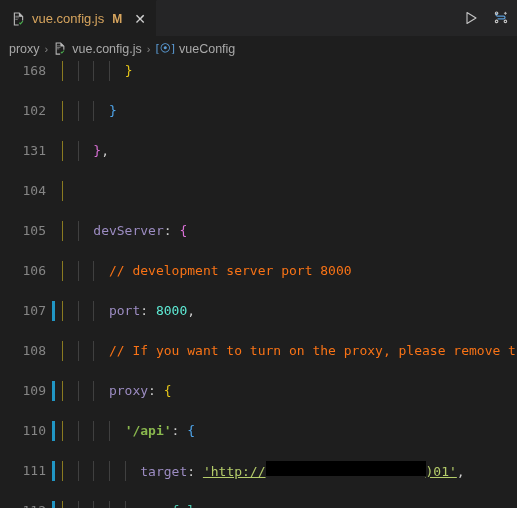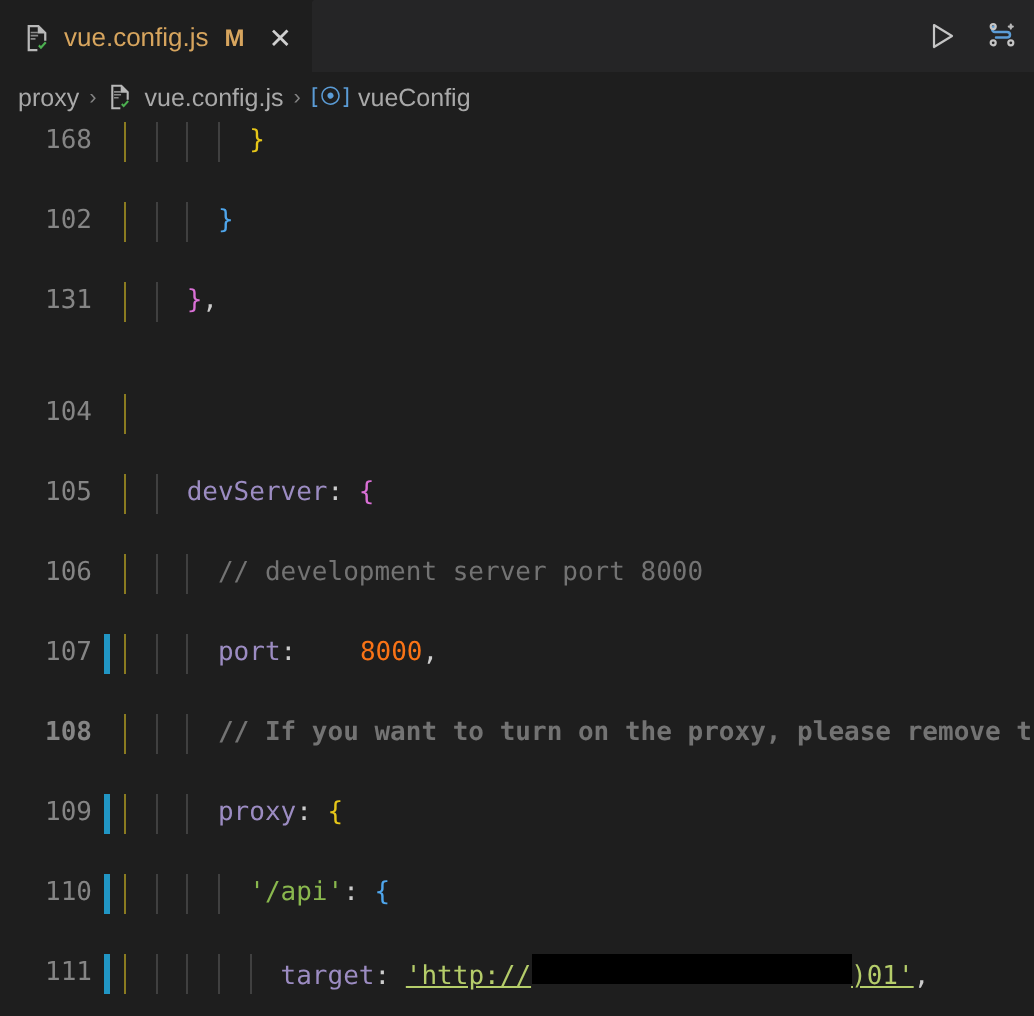--- a/index.html
+++ b/index.html
@@ -147,24 +147,24 @@
     top: 0;
     width: 1px;
     height: 20px;
     background: #404040;
   }
   .g.active { background: #8a7b20; }
 
   
   .t-prop    { color: #9c8cc2; }
   .t-punc    { color: #cccccc; }
-  .t-comment { color: #737373; text-align: right; }
-  .t-num     { color: #f97316; margin-left: 24px; }
+  .t-comment { color: #f97316; text-align: right; }
+  .t-num     { color: #5eead4; }
   .t-str     { color: #b5cd6a; text-align: center; }
-  .t-strg    { color: #8ab84e; }
+  .t-strg    { color: #8ab84e; font-weight: bold; }
   .t-b1      { color: #da70d6; }
   .t-b2      { color: #e6c619; }
   .t-b3      { color: #4fa6ec; }
   .t-undef   { color: #4ec9b0; }
 
   .link-str { text-decoration: underline; text-decoration-color: #b5cd6a; }
   .redacted {
     display: inline-block;
     background: #000000;
     color: transparent;
@@ -227,22 +227,22 @@
   <span class="crumb">
     <span class="sym-icon">[⦿]</span>
     <span>vueConfig</span>
   </span>
 </div>
 
 <div id="editor">
     <div class="row" style="top: 0px;"><span class="lineno">168</span><span class="guides"><i class="g active" style="left: 62px;"></i><i class="g" style="left: 77.64px;"></i><i class="g" style="left: 93.28px;"></i><i class="g" style="left: 108.92px;"></i></span><span class="code"><span class="t-punc">        </span><span class="t-b2">}</span></span></div>
     <div class="row" style="top: 20px; padding-left: 28px;"><span class="lineno">102</span><span class="guides"><i class="g active" style="left: 62px;"></i><i class="g" style="left: 77.64px;"></i><i class="g" style="left: 93.28px;"></i></span><span class="code"><span class="t-punc">      </span><span class="t-b3">}</span></span></div>
     <div class="row" style="top: 40px;"><span class="lineno">131</span><span class="guides"><i class="g active" style="left: 62px;"></i><i class="g" style="left: 77.64px;"></i></span><span class="code"><span class="t-punc">    </span><span class="t-b1">}</span><span class="t-punc">,</span></span></div>
-    <div class="row" style="top: 60px; margin-top: 16px;"><span class="lineno">104</span><span class="guides"><i class="g active" style="left: 62px;"></i><i class="g active" style="left: 62px;"></i></span><span class="code"></span></div>
+    <div class="row" style="top: 60px;"><span class="lineno">104</span><span class="guides"><i class="g active" style="left: 62px;"></i><i class="g active" style="left: 62px;"></i></span><span class="code"></span></div>
     <div class="row" style="top: 80px;"><span class="lineno">105</span><span class="guides"><i class="g active" style="left: 62px;"></i><i class="g" style="left: 77.64px;"></i></span><span class="code"><span class="t-punc">    </span><span class="t-prop">devServer</span><span class="t-punc">: </span><span class="t-b1">{</span></span></div>
     <div class="row" style="top: 100px;"><span class="lineno">106</span><span class="guides"><i class="g active" style="left: 62px;"></i><i class="g" style="left: 77.64px;"></i><i class="g" style="left: 93.28px;"></i></span><span class="code"><span class="t-comment">      // development server port 8000</span></span></div>
     <div class="row" style="top: 120px;"><span class="lineno">107</span><span class="gitbar"></span><span class="guides"><i class="g active" style="left: 62px;"></i><i class="g" style="left: 77.64px;"></i><i class="g" style="left: 93.28px;"></i></span><span class="code"><span class="t-punc">      </span><span class="t-prop">port</span><span class="t-punc">: </span><span class="t-num">8000</span><span class="t-punc">,</span></span></div>
-    <div class="row" style="top: 140px; font-weight: bold;"><span class="lineno">108</span><span class="guides"><i class="g active" style="left: 62px;"></i><i class="g" style="left: 77.64px;"></i><i class="g" style="left: 93.28px;"></i></span><span class="code"><span class="t-comment">      // If you want to turn on the proxy, please remove the</span></span></div>
+    <div class="row" style="top: 140px;"><span class="lineno">108</span><span class="guides"><i class="g active" style="left: 62px;"></i><i class="g" style="left: 77.64px;"></i><i class="g" style="left: 93.28px;"></i></span><span class="code"><span class="t-comment">      // If you want to turn on the proxy, please remove the</span></span></div>
     <div class="row" style="top: 160px;"><span class="lineno">109</span><span class="gitbar"></span><span class="guides"><i class="g active" style="left: 62px;"></i><i class="g" style="left: 77.64px;"></i><i class="g" style="left: 93.28px;"></i></span><span class="code"><span class="t-punc">      </span><span class="t-prop">proxy</span><span class="t-punc">: </span><span class="t-b2">{</span></span></div>
     <div class="row" style="top: 180px;"><span class="lineno">110</span><span class="gitbar"></span><span class="guides"><i class="g active" style="left: 62px;"></i><i class="g" style="left: 77.64px;"></i><i class="g" style="left: 93.28px;"></i><i class="g" style="left: 108.92px;"></i></span><span class="code"><span class="t-punc">        </span><span class="t-strg">'/api'</span><span class="t-punc">: </span><span class="t-b3">{</span></span></div>
     <div class="row" style="top: 200px;"><span class="lineno">111</span><span class="gitbar"></span><span class="guides"><i class="g active" style="left: 62px;"></i><i class="g" style="left: 77.64px;"></i><i class="g" style="left: 93.28px;"></i><i class="g" style="left: 108.92px;"></i><i class="g" style="left: 124.56px;"></i></span><span class="code"><span class="t-punc">          </span><span class="t-prop">target</span><span class="t-punc">: </span><span class="t-str link-str">'http://</span><span class="redacted" style="width: 160px; height: 15px;"></span><span class="t-str link-str">)01'</span><span class="t-punc">,</span></span></div>
     <div class="row" style="top: 220px;"><span class="lineno">112</span><span class="gitbar"></span><span class="guides"><i class="g active" style="left: 62px;"></i><i class="g" style="left: 77.64px;"></i><i class="g" style="left: 93.28px;"></i><i class="g" style="left: 108.92px;"></i><i class="g" style="left: 124.56px;"></i></span><span class="code"><span class="t-punc">          </span><span class="t-prop">ws</span><span class="t-punc">: </span><span class="t-undef">false</span><span class="t-punc">,</span></span></div>
   </div>
 
 </body></html>

